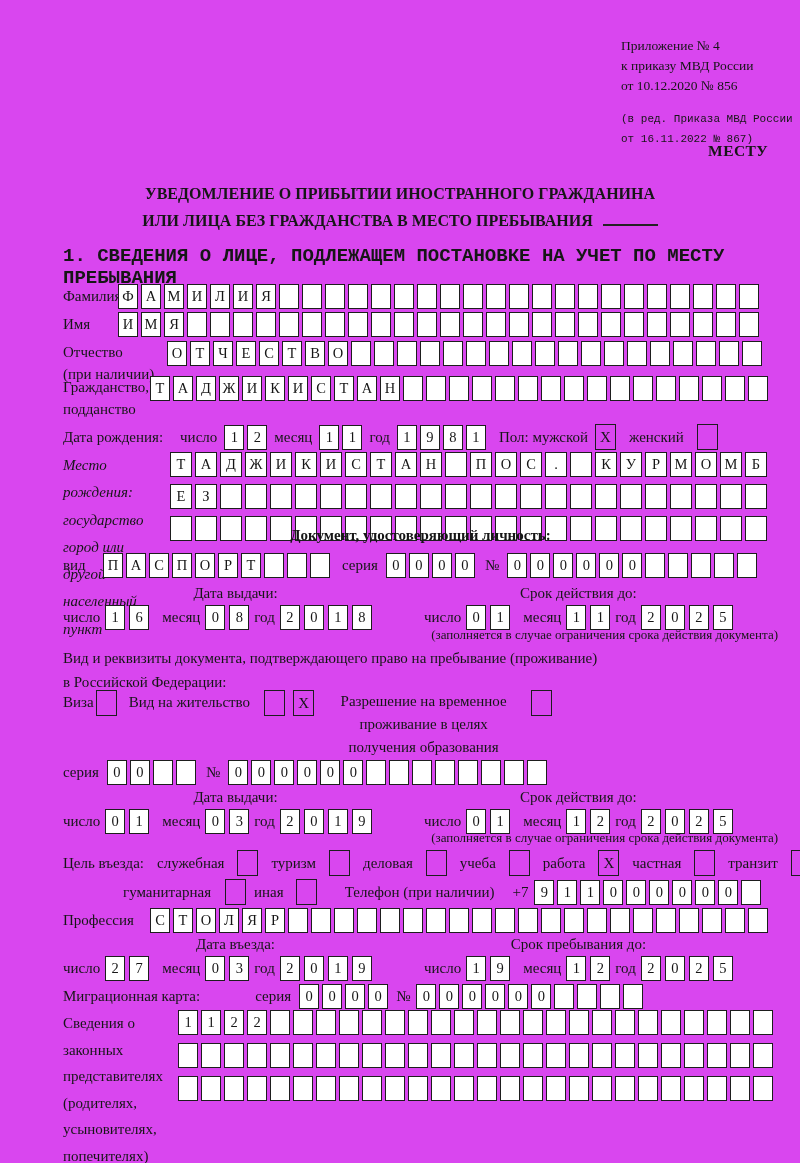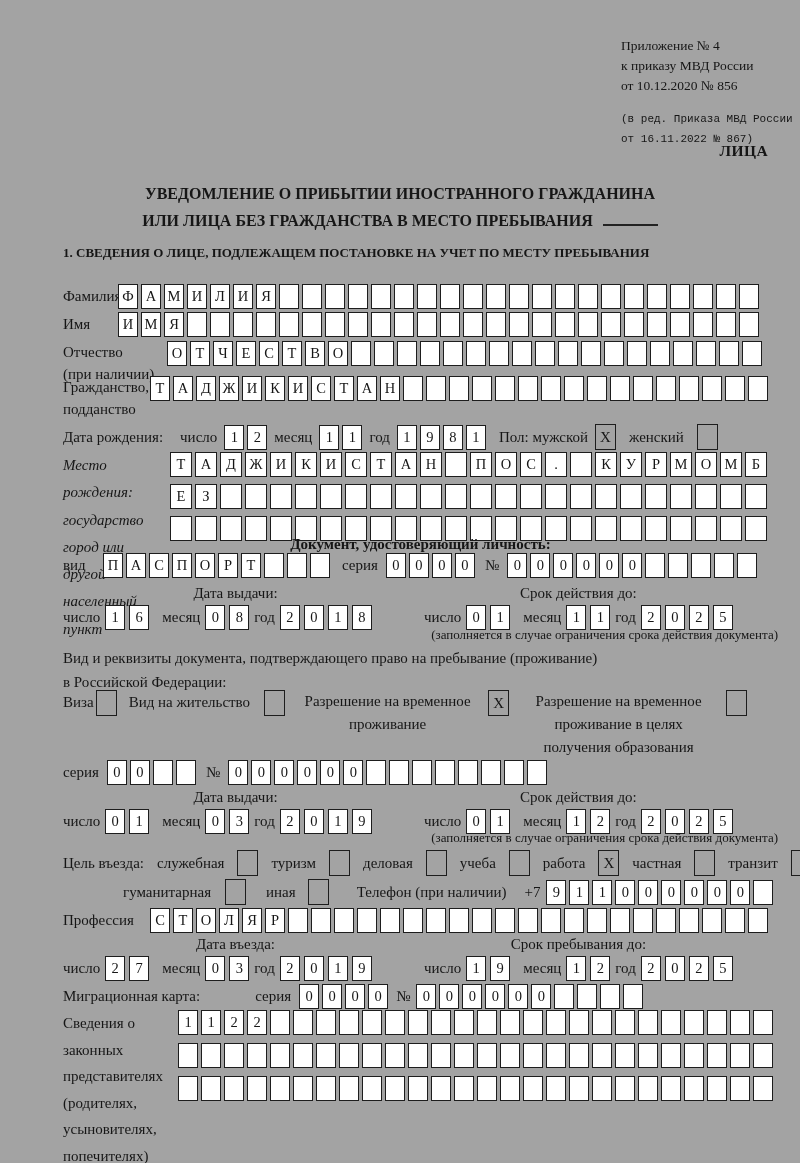--- a/index.html
+++ b/index.html
@@ -1,26 +1,26 @@
 <!DOCTYPE html>
 <html><head>
 <meta charset="utf-8">
 <style>
   * { margin:0; padding:0; box-sizing:border-box; }
   html,body { background:#ffffff; }
   .page {
-    position:relative; width:800px; height:1163px; background:#a3a3a3;
+    position:relative; width:800px; height:1163px; background:#d946ef;
     font-family:"Liberation Serif", serif; color:#161616; overflow:hidden;
   }
   .appendix { position:absolute; left:621px; top:36px; font-size:13.5px; line-height:20px; }
   .amend { margin-top:14px; font-size:11px; line-height:19.5px;font-family:Liberation Mono, monospace; }
   .forma { position:absolute; top:142px; right:32px; font-weight:bold; font-size:15.5px; letter-spacing:.4px; }
   .title { position:absolute; top:180px; left:0; right:0; text-align:center; font-weight:bold; font-size:16px; line-height:27px; }
   .blank-line { display:inline-block; width:55px; height:14px; border-bottom:2px solid #222; margin-left:10px; }
-  .section { position:absolute; top:245px; left:63px; right:8px; font-weight:bold; font-size:13px; }
+  .section { position:absolute; top:245px; left:63px; right:8px; font-weight:bold; font-size:19px;font-family:Liberation Mono, monospace; }
   .body { position:absolute; left:63px; top:283px; width:715px; height:880px; }
   .abs { position:absolute; left:0; right:0; }
   .frow { display:flex; align-items:center; }
   .frow.top { align-items:flex-start; }
   .lbl { font-size:15px; white-space:nowrap; }
   .lblcol { font-size:15px; line-height:22px; }
   .cells { display:flex; gap:3px; flex-wrap:nowrap; }
   .cell {
     flex:0 0 auto; width:20px; height:25px; border:1.6px solid #1d1d1d;
     display:flex; align-items:center; justify-content:center; font-size:14.5px; background:#fff;
@@ -43,39 +43,39 @@
   .dcol { display:flex; flex-direction:column; }
   .dcol-l { flex:0 0 345px; }
   .dcol-r { padding-left:16px; }
   .dhead { font-size:15px; text-align:center; margin-bottom:3px; }
   .dgrp { display:flex; align-items:center; gap:5px; }
   .dgrp .cells { gap:4px; }
   .note { font-size:13px; }
   .note-right { text-align:right; }
   .wraplbl { font-size:15px; line-height:23px; text-align:center; }
   .ml6{margin-left:6px}.ml8{margin-left:8px}.ml10{margin-left:10px}.ml12{margin-left:12px}
-  .ml14{margin-left:14px}.ml18{margin-left:18px}.ml22{margin-left:20px}.ml28{margin-left:28px}
+  .ml14{margin-left:14px}.ml18{margin-left:18px}.ml22{margin-left:8px}.ml28{margin-left:28px}
   .ml35{margin-left:35px}.ml55{margin-left:55px}
 </style>
 </head>
 <body>
 
 <div class="page">
 
   <div class="appendix">
     <div>Приложение № 4</div>
     <div>к приказу МВД России</div>
     <div>от 10.12.2020 № 856</div>
     <div class="amend">
       <div>(в ред. Приказа МВД России</div>
       <div>от 16.11.2022 № 867)</div>
     </div>
   </div>
 
-  <div class="forma">ЛИЦА</div>
+  <div class="forma">МЕСТУ</div>
 
   <div class="title">
     <div>УВЕДОМЛЕНИЕ О ПРИБЫТИИ ИНОСТРАННОГО ГРАЖДАНИНА</div>
     <div><span>ИЛИ ЛИЦА БЕЗ ГРАЖДАНСТВА В МЕСТО ПРЕБЫВАНИЯ</span><span class="blank-line"></span></div>
   </div>
 
   <div class="section">1. СВЕДЕНИЯ О ЛИЦЕ, ПОДЛЕЖАЩЕМ ПОСТАНОВКЕ НА УЧЕТ ПО МЕСТУ ПРЕБЫВАНИЯ</div>
 
   <div class="body">
 
@@ -325,21 +325,21 @@
             <span class="cell"></span>
             <span class="cell"></span>
             <span class="cell"></span>
             <span class="cell"></span>
             <span class="cell"></span>
             <span class="cell"></span>
           </div>
       </div>
     </div>
 
-    <div class="abs docheader" style="top:253px">Документ, удостоверяющий личность:</div>
+    <div class="abs docheader" style="top:244px">Документ, удостоверяющий личность:</div>
 
     <div class="abs frow" style="top:270px">
       <span class="lbl" style="flex:0 0 40px">вид</span>
       <span class="cells">
           <span class="cell">П</span>
           <span class="cell">А</span>
           <span class="cell">С</span>
           <span class="cell">П</span>
           <span class="cell">О</span>
           <span class="cell">Р</span>
@@ -422,21 +422,20 @@
     <div class="abs note note-right" style="top:344px">(заполняется в случае ограничения срока действия документа)</div>
 
     <div class="abs plain" style="top:388px">в Российской Федерации:</div>
     <div class="abs plain" style="top:364px">Вид и реквизиты документа, подтверждающего право на пребывание (проживание)</div>
 
     <div class="abs frow top" style="top:407px">
       <span class="lbl" style="line-height:24px">Виза</span>
       <span class="cb" style="margin-left:2px"></span>
       <span class="lbl ml12" style="line-height:24px">Вид на жительство</span>
       <span class="cb ml14"></span>
-      <span class="wraplbl ml10" style="width:185px">Разрешение на временное проживание</span>
       <span class="cb ml8">X</span>
       <span class="wraplbl ml12" style="width:195px">Разрешение на временное проживание в целях получения образования</span>
       <span class="cb ml10"></span>
     </div>
 
     <div class="abs frow" style="top:477px">
       <span class="lbl">серия</span>
       <span class="cells ml8">
           <span class="cell">0</span>
           <span class="cell">0</span>

